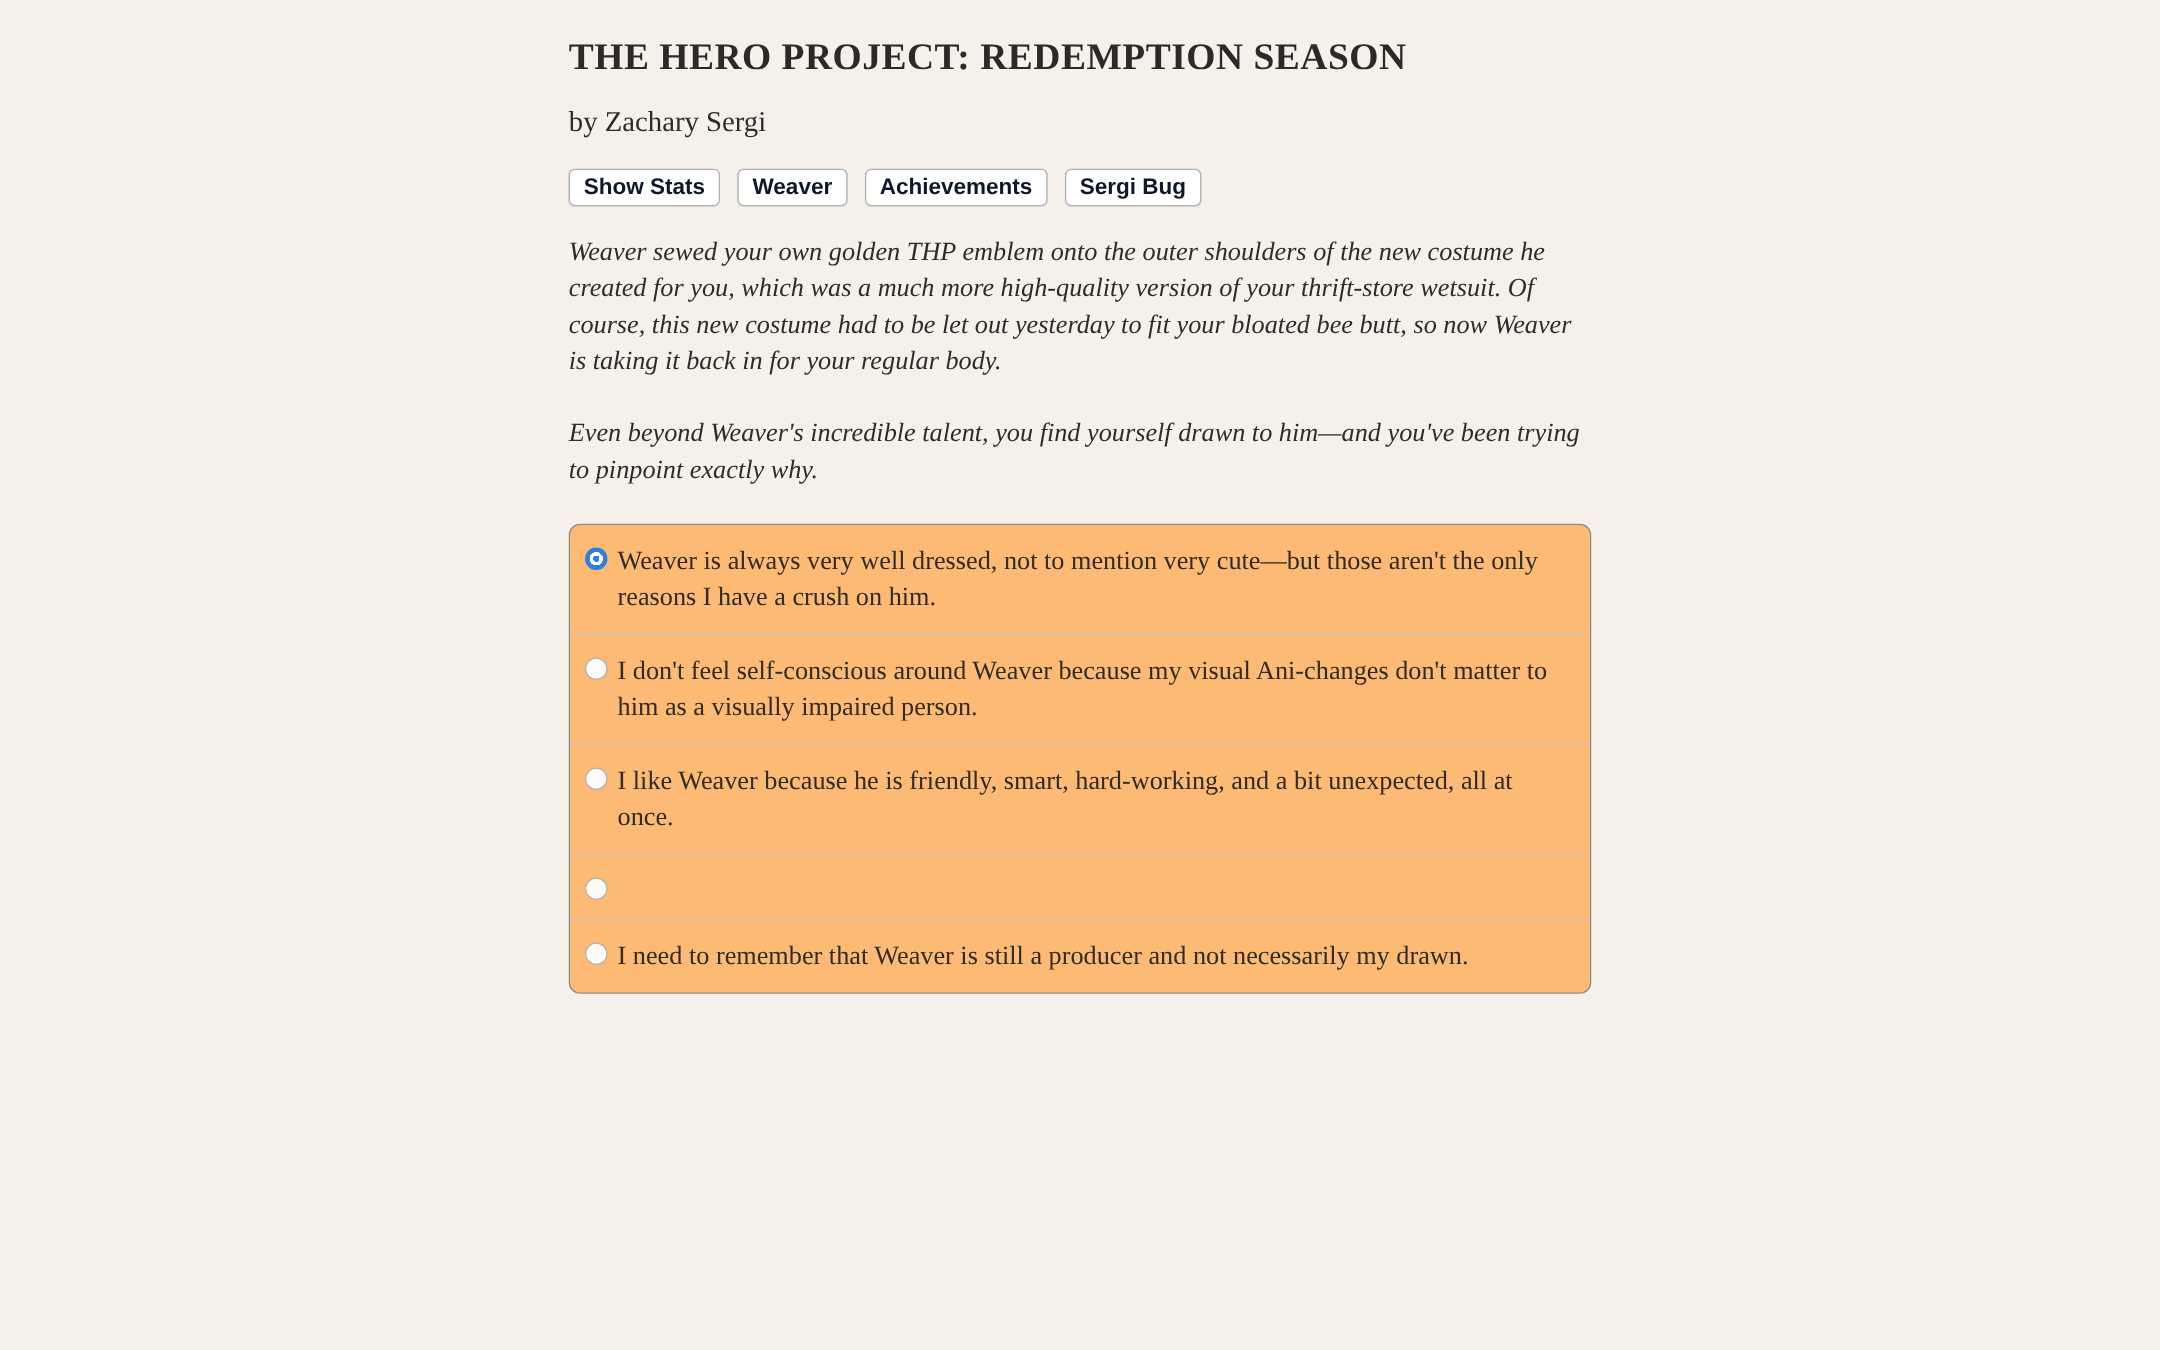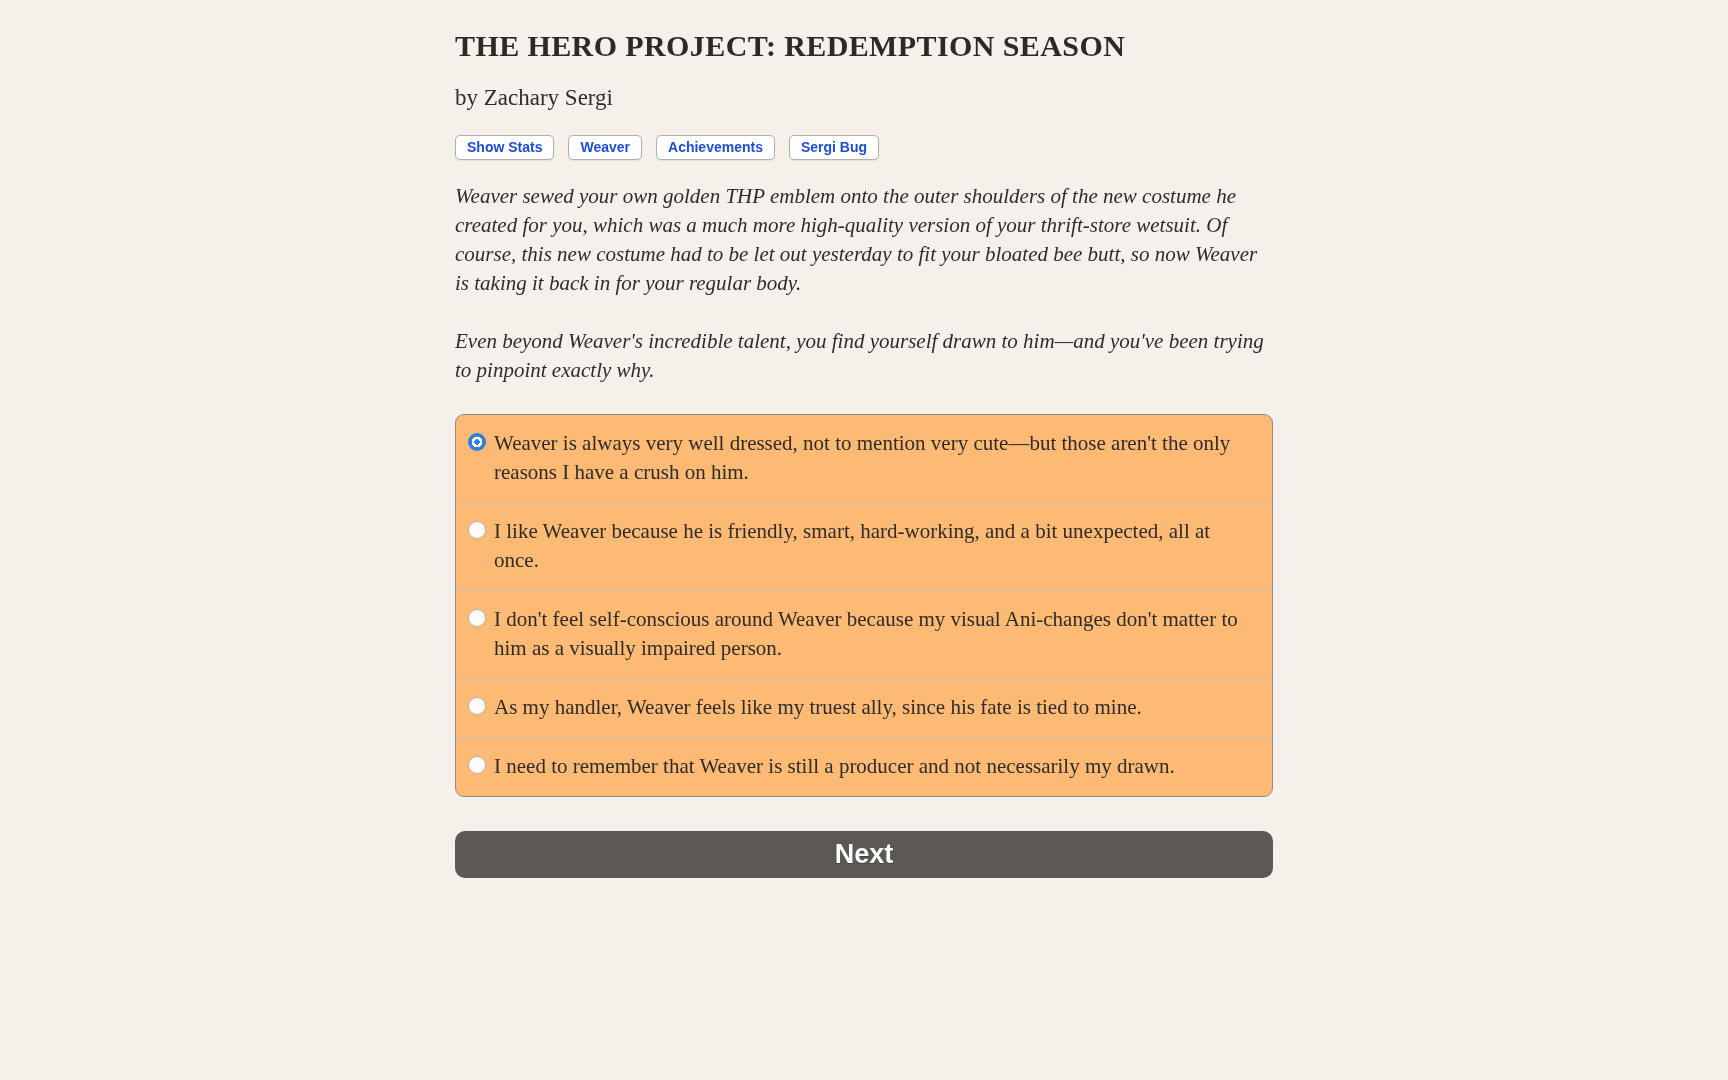--- a/index.html
+++ b/index.html
@@ -31,23 +31,23 @@
     color: #2e2c29;
     margin: 0 0 24px 0;
   }
   .toolbar {
     display: flex;
     gap: 14px;
     margin-bottom: 22px;
   }
   .toolbar button {
     font-family: "Liberation Sans", sans-serif;
-    font-size: 14px;
+    font-size: 18px;
     font-weight: 600;
-    color: #1d4ed8;
+    color: #0f172a;
     background: #ffffff;
     border: 1px solid #b3b0ab;
     border-radius: 5px;
     padding: 3px 11px 4px 11px;
     cursor: pointer;
     box-shadow: 0 0.5px 1px rgba(0,0,0,0.08);
   }
   .story p {
     font-size: 21px;
     line-height: 29px;
@@ -131,31 +131,29 @@
     <p>Even beyond Weaver's incredible talent, you find yourself drawn to him—and you've been trying to pinpoint exactly why.</p>
   </div>
 
   <div class="choice-box">
     <div class="option-row selected">
       <span class="radio"></span>
       <span class="option-label">Weaver is always very well dressed, not to mention very cute—but those aren't the only reasons I have a crush on him.</span>
     </div>
     <div class="option-row">
       <span class="radio"></span>
+      <span class="option-label">I don't feel self-conscious around Weaver because my visual Ani-changes don't matter to him as a visually impaired person.</span>
+    </div>
+    <div class="option-row">
+      <span class="radio"></span>
       <span class="option-label">I like Weaver because he is friendly, smart, hard-working, and a bit unexpected, all at once.</span>
     </div>
     <div class="option-row">
       <span class="radio"></span>
-      <span class="option-label">I don't feel self-conscious around Weaver because my visual Ani-changes don't matter to him as a visually impaired person.</span>
-    </div>
-    <div class="option-row">
-      <span class="radio"></span>
-      <span class="option-label">As my handler, Weaver feels like my truest ally, since his fate is tied to mine.</span>
     </div>
     <div class="option-row">
       <span class="radio"></span>
       <span class="option-label">I need to remember that Weaver is still a producer and not necessarily my drawn.</span>
     </div>
   </div>
 
-  <button class="next-button">Next</button>
 
 </div>
 
 </body></html>

